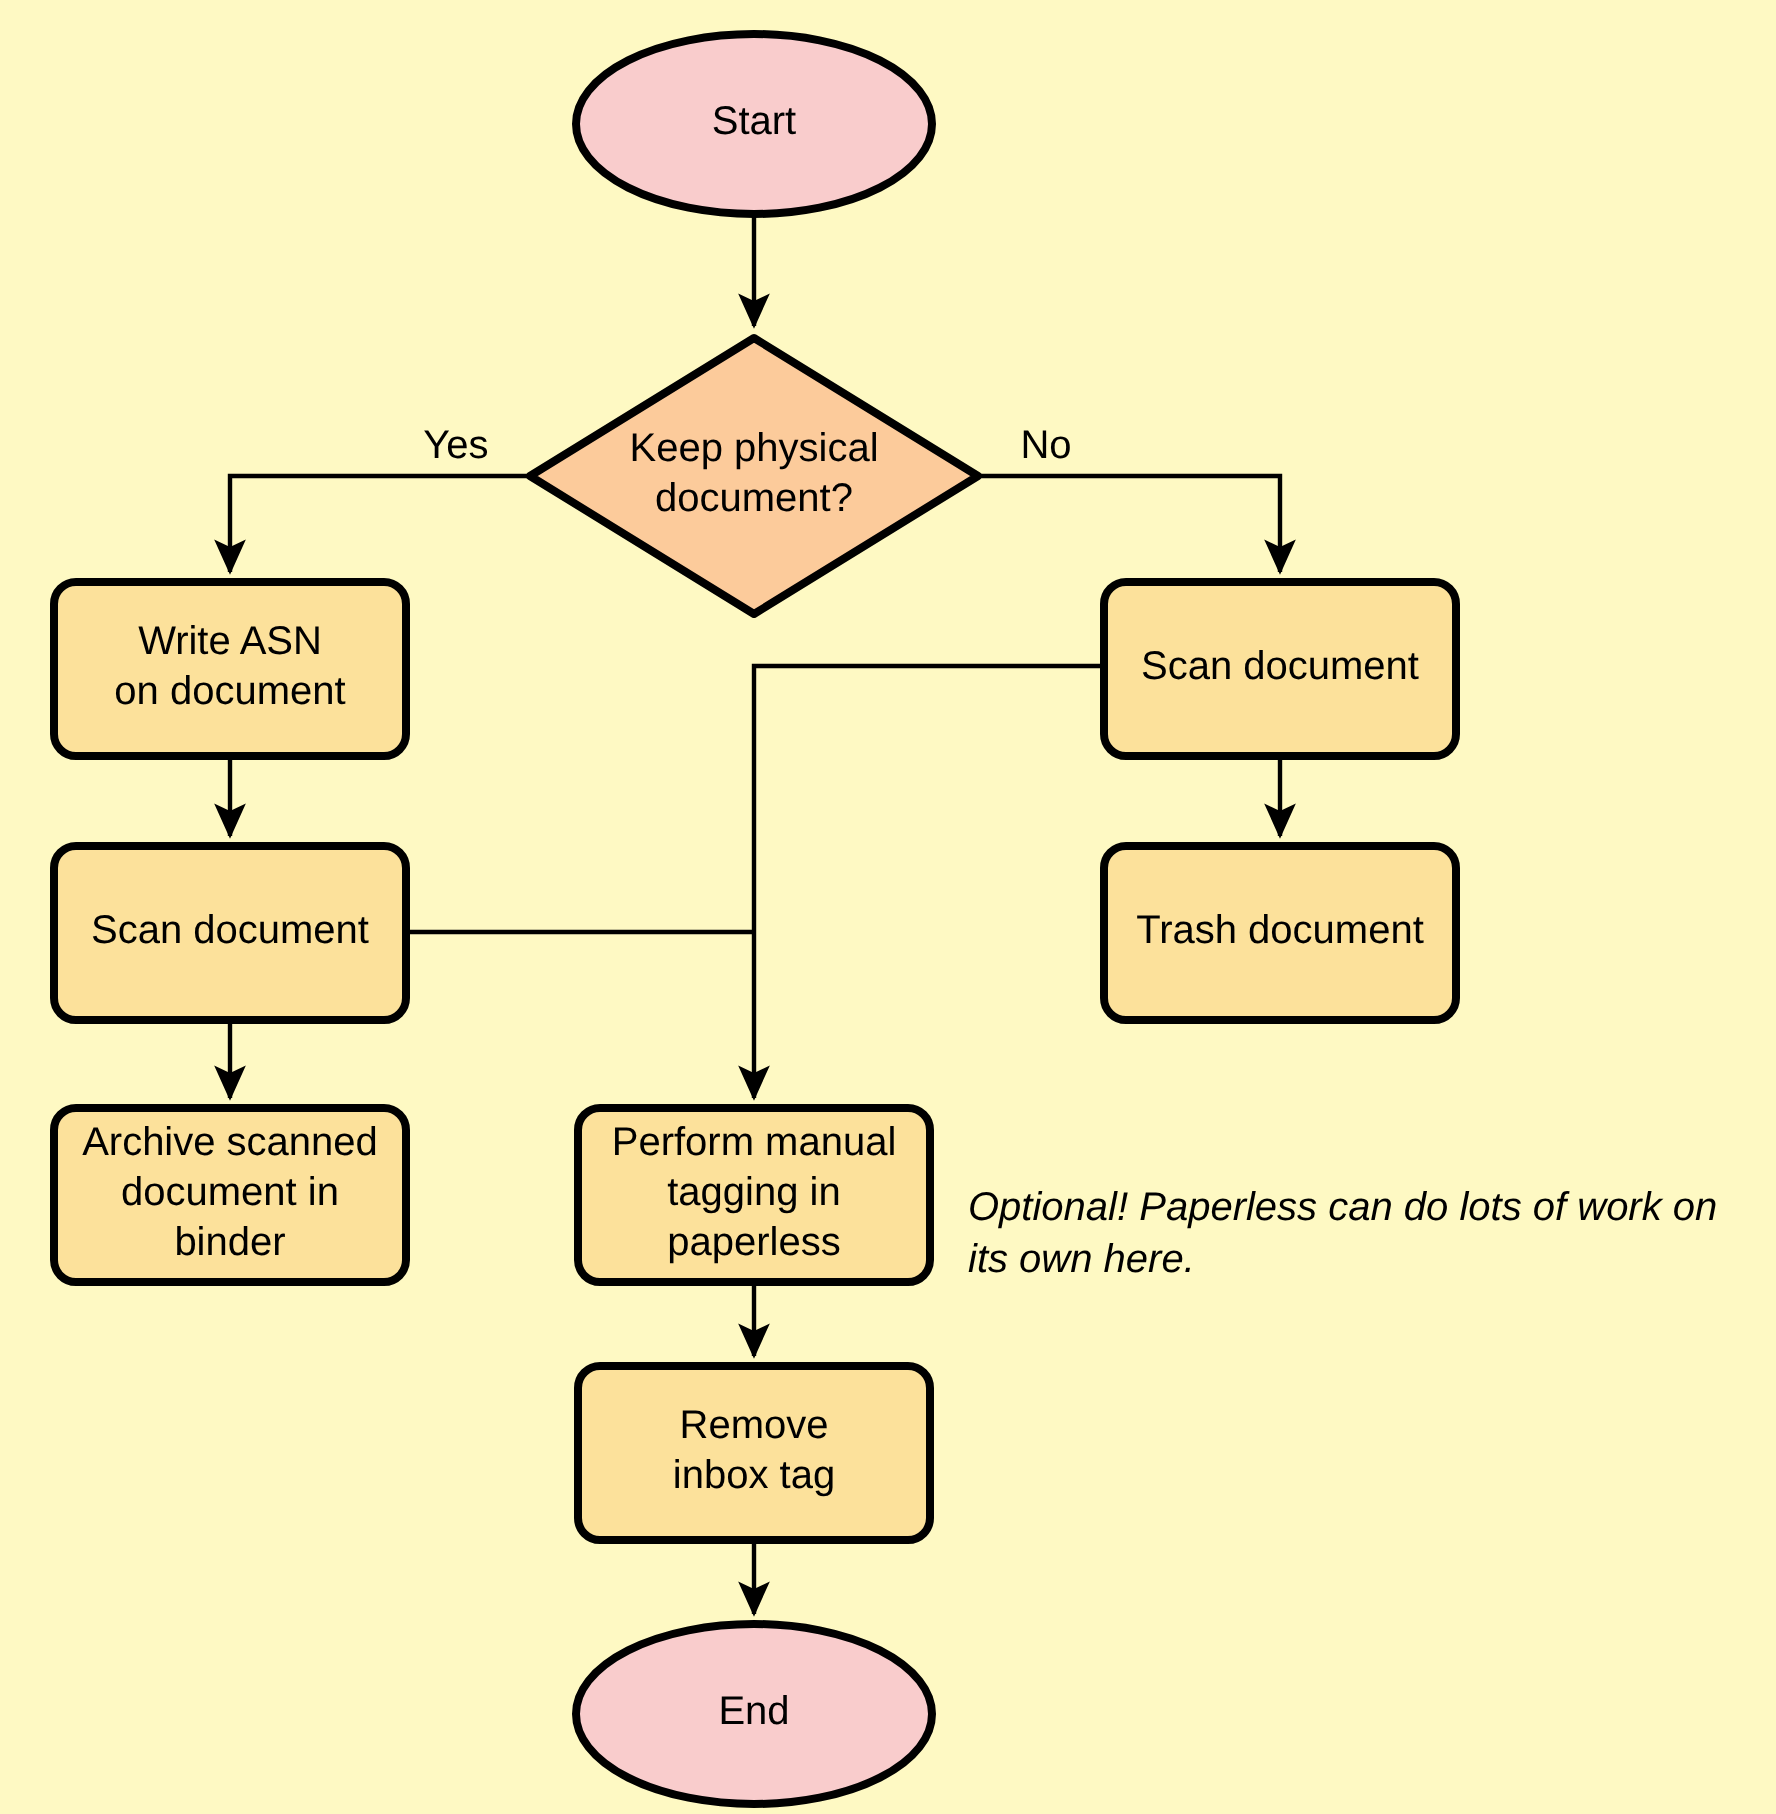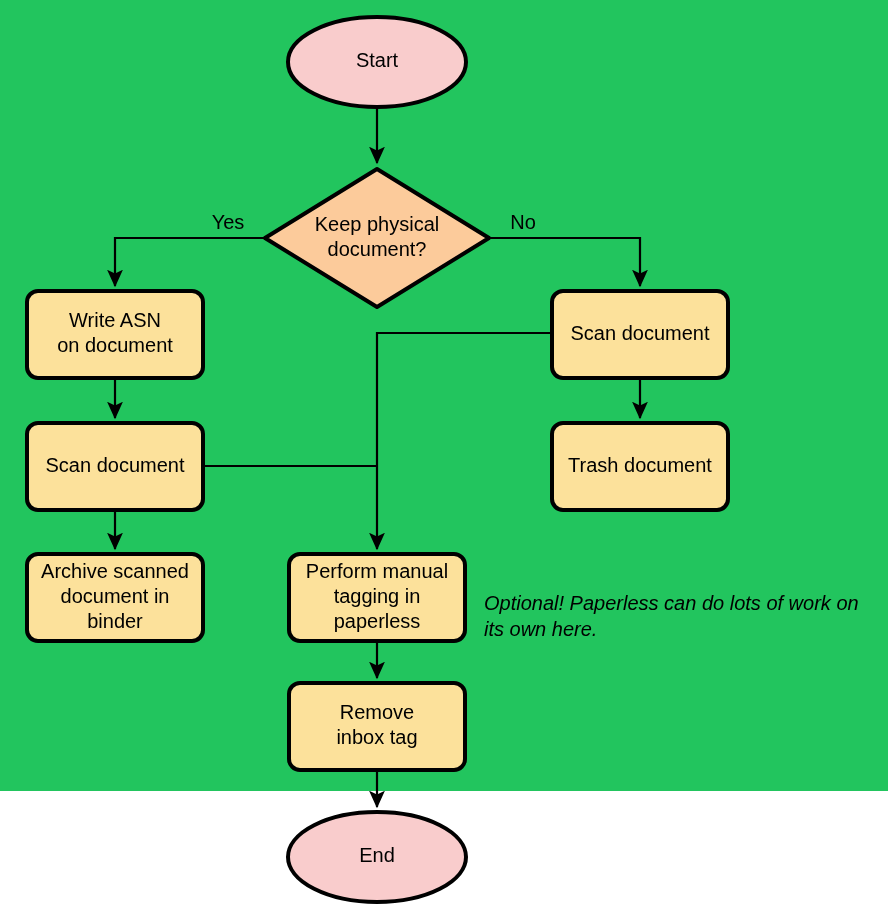--- a/index.html
+++ b/index.html
@@ -10,22 +10,22 @@
   }
   body {
     width: 888px;
     height: 907px;
     font-family: "Liberation Sans", sans-serif;
     overflow: hidden;
   }
   #flowchart-root {
     position: relative;
     width: 888px;
-    height: 791px;
-    background: #22c55e;
+    height: 907px;
+    background: #fef9c3;
   }
   svg#flow-svg {
     display: block;
     width: 888px;
     height: 907px;
   }
   .node-shape {
     stroke: #000000;
     stroke-width: 4;
     stroke-linejoin: round;

